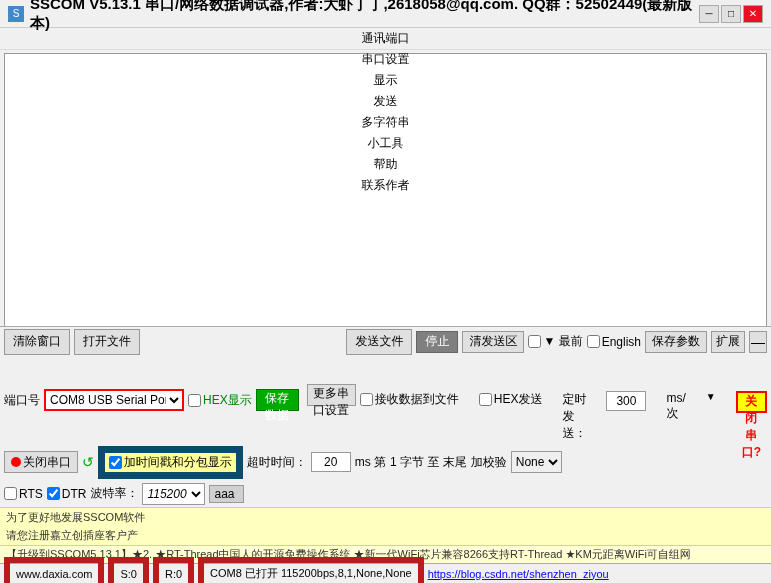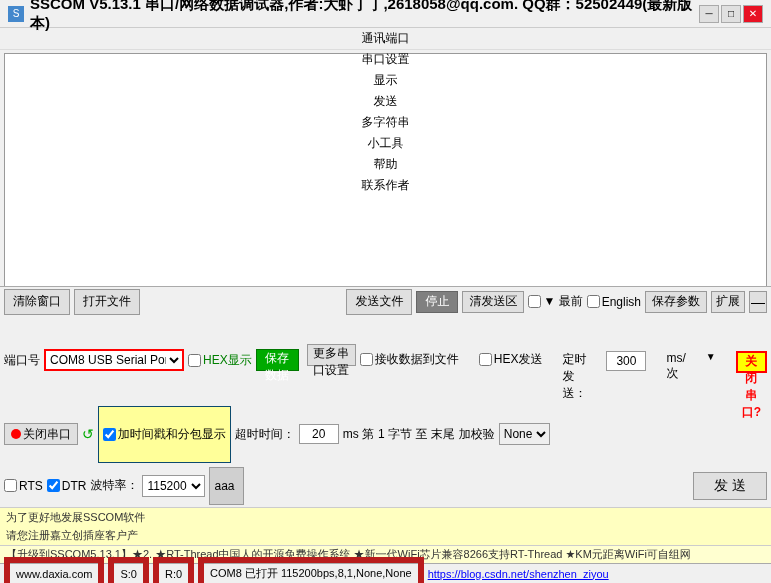--- a/index.html
+++ b/index.html
@@ -265,36 +265,37 @@
       color: #00aa00;
       font-size: 14px;
       cursor: pointer;
     }
     .timing-area {
       display: flex;
       align-items: center;
       gap: 3px;
       font-size: 12px;
       background: #ffff99;
-      padding: 19px 4px;
-      border: 1px solid #0c4a6e;
+      padding: 1px 4px;
+      border: 7px solid #0c4a6e;
     }
     .timing-checkbox { cursor: pointer; }
     .baud-select {
       height: 22px;
       font-size: 12px;
       border: 1px solid #999;
       background: white;
+      font-style: italic;
     }
     .rts-dtr-area {
       display: flex;
       gap: 4px;
     }
     .send-input {
-      height: 38px;
+      height: 18px;
       border: 1px solid #999;
       padding: 0 4px;
       font-size: 12px;
       width: 35px;
       background: #d0d0d0;
     }
     .send-big-btn {
       background: #e0e0e0;
       border: 1px solid #999;
       height: 28px;
@@ -474,21 +475,20 @@
     <select class="baud-select">
       <option>115200</option>
       <option>9600</option>
       <option>19200</option>
       <option>38400</option>
       <option>57600</option>
       <option>230400</option>
     </select>
     <input type="text" class="send-input" value="aaa" style="">
     <div style="flex:1;"></div>
-    <button class="send-big-btn">发 送</button>
   </div>
 
   <div class="info-row">
     <span>为了更好地发展SSCOM软件</span>
   </div>
   <div class="info-row2">
     <span>请您注册嘉立创插座客户产</span>
   </div>
   <div class="info-row2" style="border-top:1px solid #ccc; background:#ffffd0;">
     <span>【升级到SSCOM5.13.1】★2. ★RT-Thread中国人的开源免费操作系统 ★新一代WiFi芯片兼容8266支持RT-Thread ★KM元距离WiFi可自组网</span>

